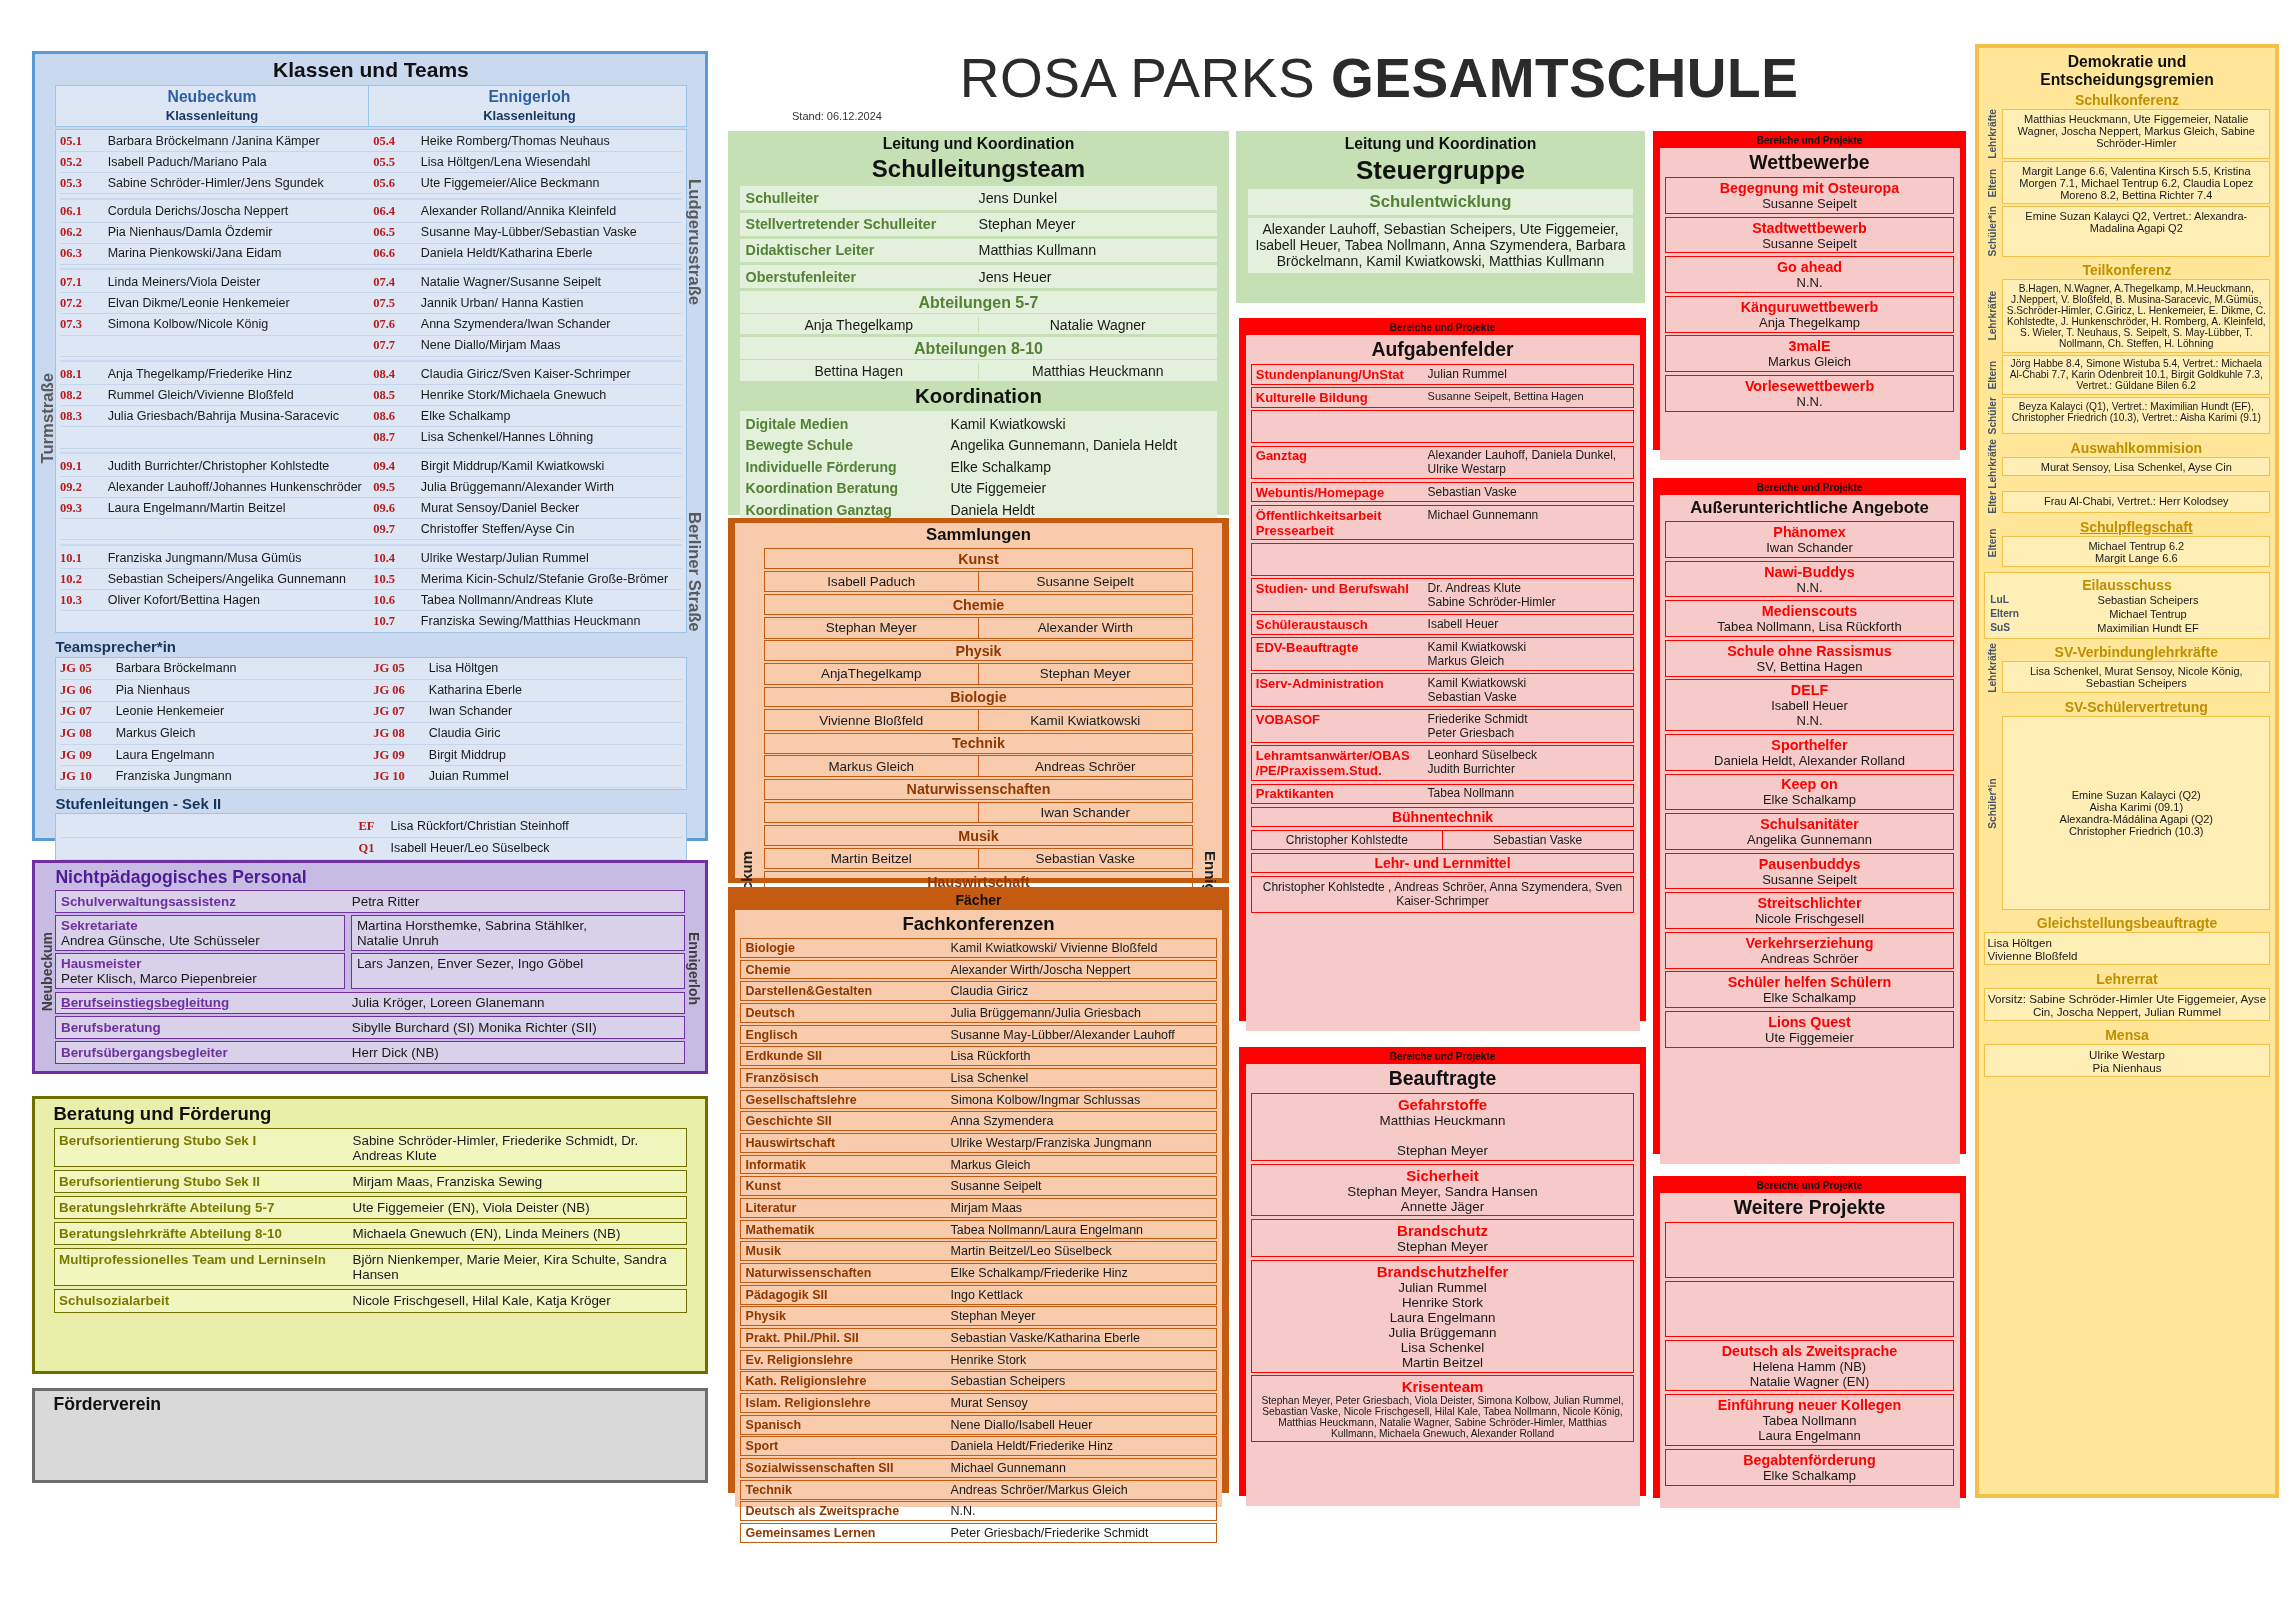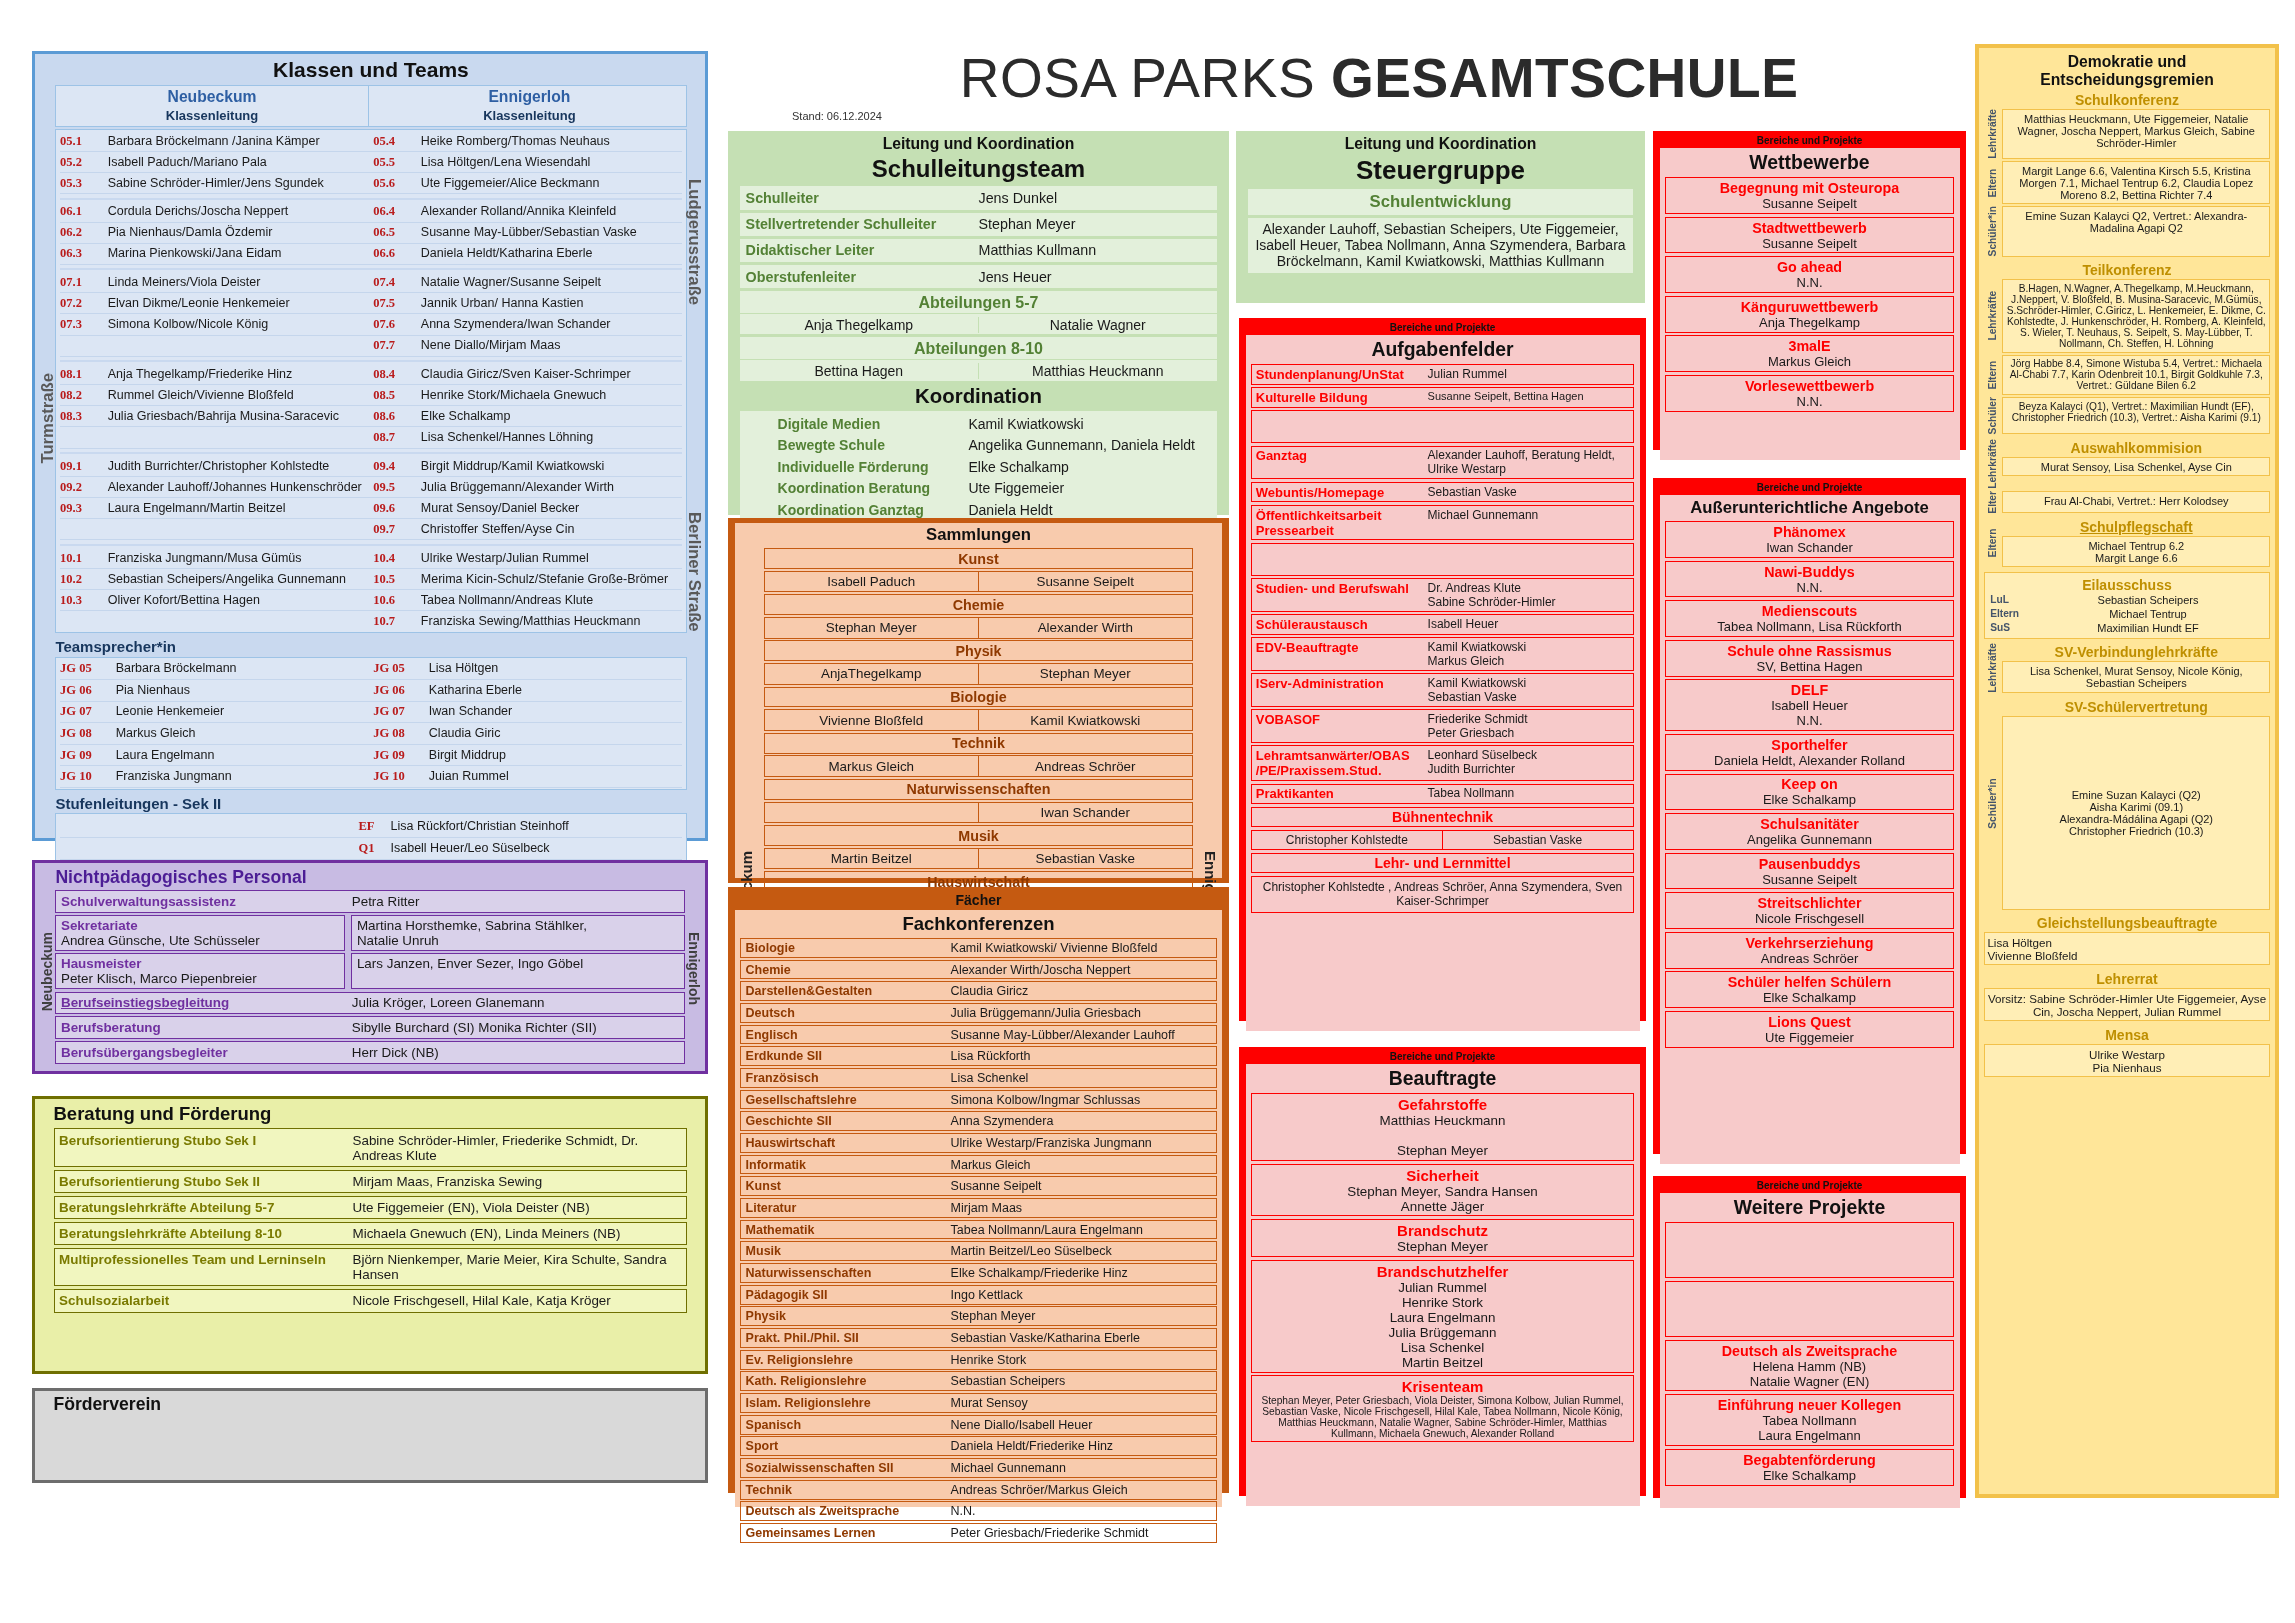--- a/index.html
+++ b/index.html
@@ -69,21 +69,21 @@
   .green .band{text-align:center;font-size:15.7px;font-weight:bold;color:#111;padding:1.9px 0;}
   .green h2{margin:0 0 3.7px;text-align:center;font-size:24px;color:#111;}
   .g1{left:728px;top:131px;width:501px;height:384px;}
   .g-row{display:grid;grid-template-columns:50% 1fr;background:var(--green-cell);margin-bottom:2.8px;padding:3.7px 5.6px;font-size:14.3px;}
   .g-lab{color:var(--green-text);font-weight:bold;}
   .g-abt{background:var(--green-cell);margin-bottom:2.8px;padding:1.9px 0;}
   .g-abt .abt-t{text-align:center;color:var(--green-text);font-weight:bold;font-size:16px;padding:0.9px 0;}
   .g-abt .abt-n{display:grid;grid-template-columns:1fr 1fr;font-size:14px;text-align:center;border-top:1.4px solid var(--green-bg);padding-top:2.8px;}
   .g-abt .abt-n span:first-child{border-right:1.4px solid var(--green-bg);}
   .koord-t{text-align:center;font-size:20.4px;font-weight:bold;color:#111;margin:4.6px 0 2.8px;}
-  .k2-row{display:grid;grid-template-columns:44% 1fr;padding:2.8px 5.6px;font-size:14px;background:var(--green-cell);margin-left:32px;}
+  .k2-row{display:grid;grid-template-columns:44% 1fr;padding:2.8px 5.6px;font-size:14px;background:var(--green-cell);}
   .k2-wrap{background:var(--green-cell);padding:1.9px 0;}
   .g2{left:1236px;top:131px;width:409px;height:172px;}
   .g2 h2{font-size:26px;}
   .g2 .sub{background:var(--green-cell);text-align:center;color:var(--green-text);font-weight:bold;font-size:16.7px;padding:2.8px 0;margin-bottom:2.8px;}
   .g2 .names{background:var(--green-cell);text-align:center;font-size:14px;padding:3.7px 6.5px;}
 
   
   .orange{background:var(--orange-frame);padding:4.6px 7.4px;}
   .orange .band{text-align:center;color:#111;font-weight:bold;font-size:14px;padding:0 0 2.8px;}
   .o-inner{background:var(--orange-bg);padding:1.9px 4.6px;height:100%;}
@@ -792,21 +792,21 @@
             <span class="pre">Susanne Seipelt, Bettina Hagen</span>
           </div>
 
           <div class="a-row empty">
             <span class="a-lab"></span>
             <span class="pre"></span>
           </div>
 
           <div class="a-row">
             <span class="a-lab">Ganztag</span>
-            <span class="pre">Alexander Lauhoff, Beratung Heldt,
+            <span class="pre">Alexander Lauhoff, Daniela Dunkel,
 Ulrike Westarp</span>
           </div>
 
           <div class="a-row">
             <span class="a-lab">Webuntis/Homepage</span>
             <span class="pre">Sebastian Vaske</span>
           </div>
 
           <div class="a-row">
             <span class="a-lab">Öffentlichkeitsarbeit Pressearbeit</span>

